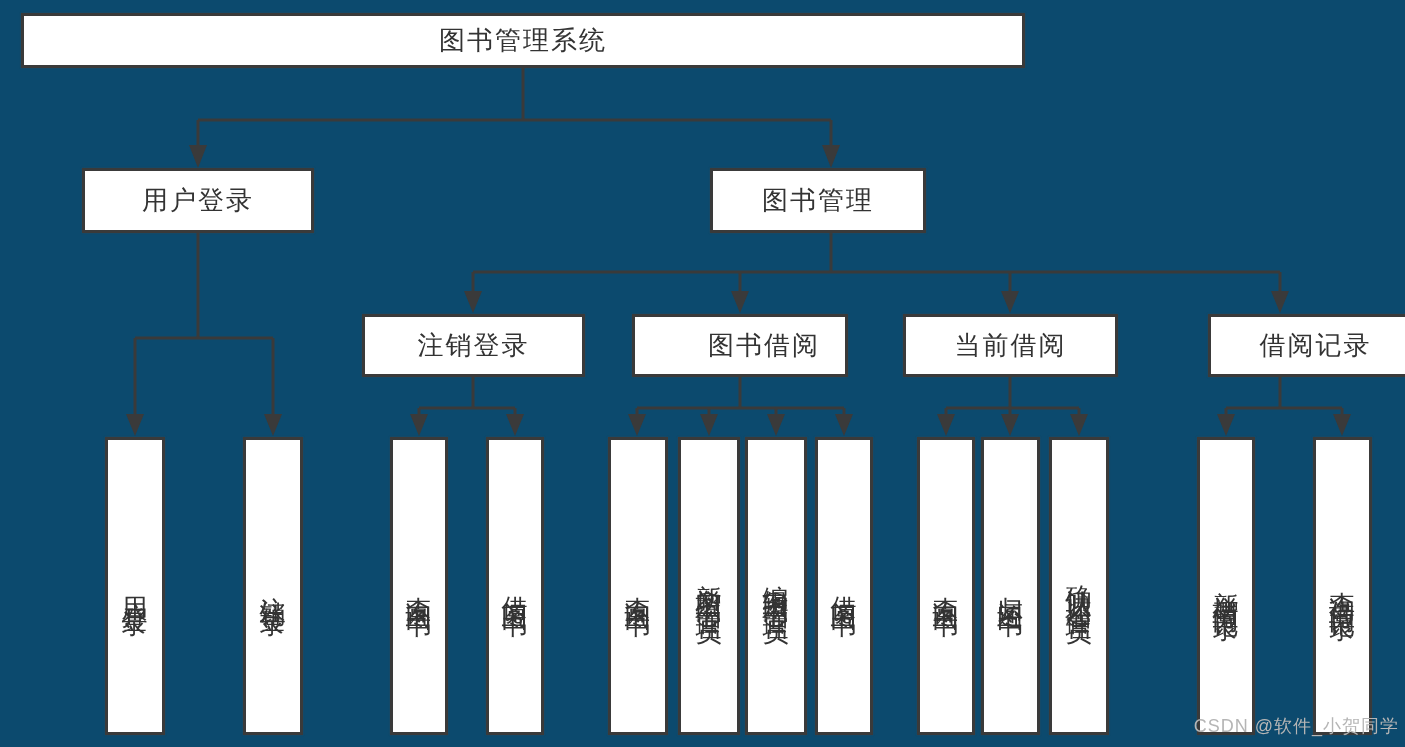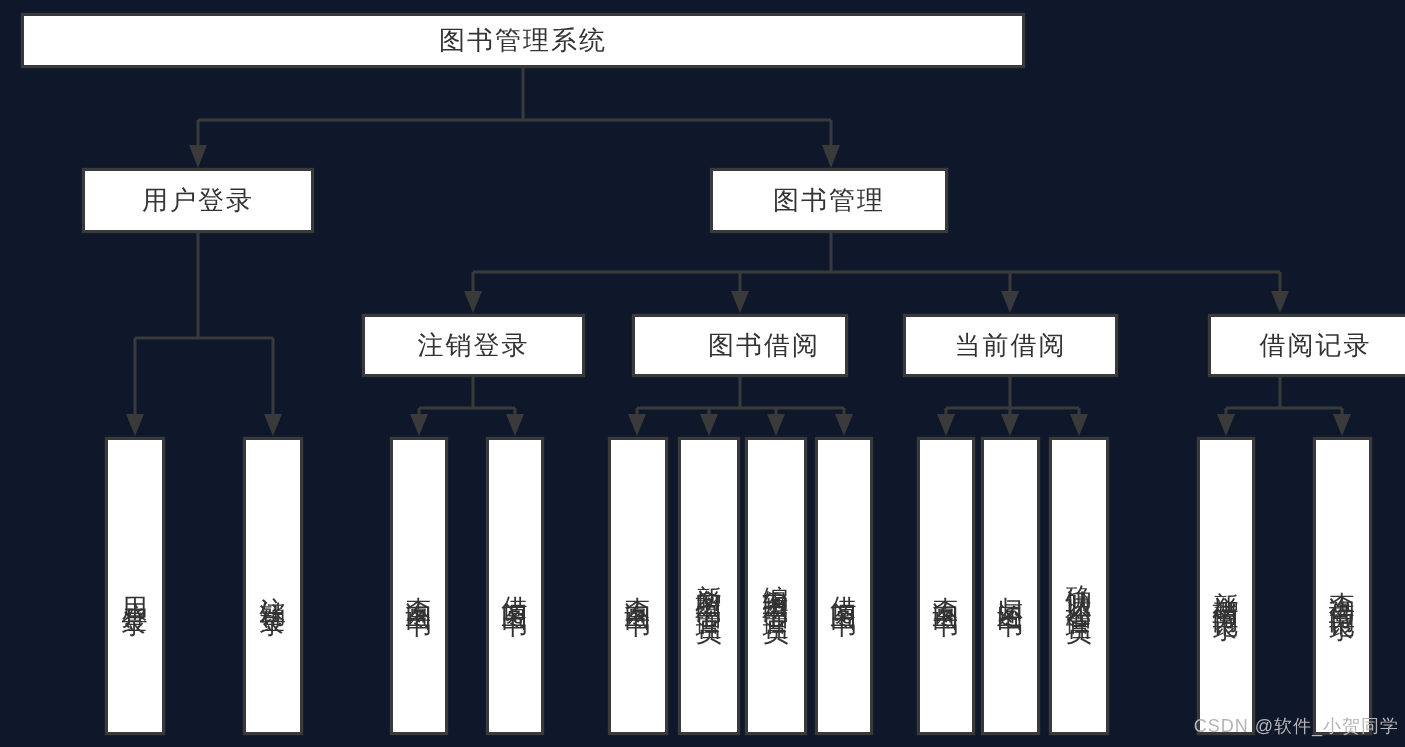--- a/index.html
+++ b/index.html
@@ -1,19 +1,19 @@
 <!DOCTYPE html>
 <html><head>
 <meta charset="utf-8">
 <style>
   html,body{margin:0;padding:0;background:#ffffff;}
   .canvas{
     position:relative;
     width:1405px;height:747px;
-    background:#0f172a;
+    background:#0c4a6e;
     overflow:hidden;
     font-family:"Liberation Sans","DejaVu Sans",sans-serif;
   }
   .wires{position:absolute;left:0;top:0;width:1405px;height:747px;}
   .wires path{stroke:#3a3a3a;stroke-width:3;fill:none;}
   .wires polygon{fill:#3a3a3a;stroke:none;}
   .node{
     position:absolute;
     box-sizing:border-box;
     border:3px solid #3a3a3a;
@@ -105,21 +105,21 @@
     </g>
   </svg>
 
   <div class="node" style="left:21px;top:13px;width:1004px;height:55px;">
     <span>图书管理系统</span>
   </div>
 
   <div class="node" style="left:82px;top:168px;width:232px;height:65px;">
     <span>用户登录</span>
   </div>
-  <div class="node" style="left:710px;top:168px;width:238px;height:65px;">
+  <div class="node" style="left:710px;top:168px;width:216px;height:65px;">
     <span>图书管理</span>
   </div>
 
   <div class="node" style="left:362px;top:314px;width:223px;height:63px;">
     <span>注销登录</span>
   </div>
   <div class="node" style="left:632px;top:314px;width:216px;height:63px;padding-left:48px;">
     <span>图书借阅</span>
   </div>
   <div class="node" style="left:903px;top:314px;width:215px;height:63px;">

